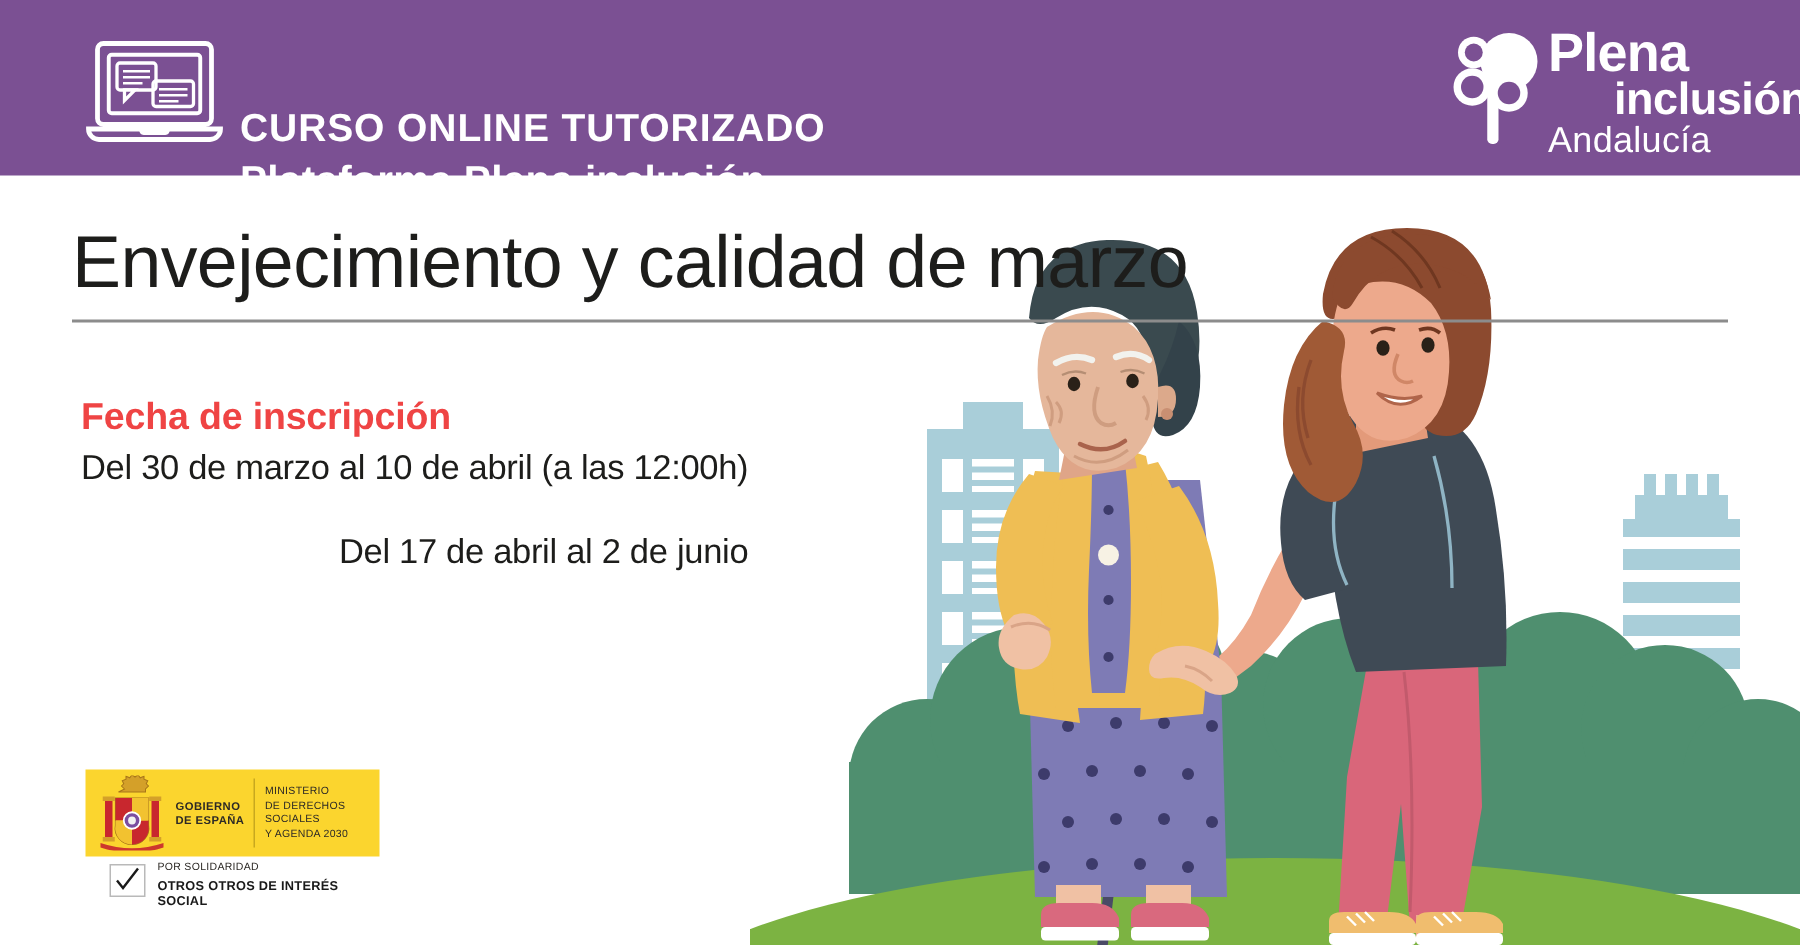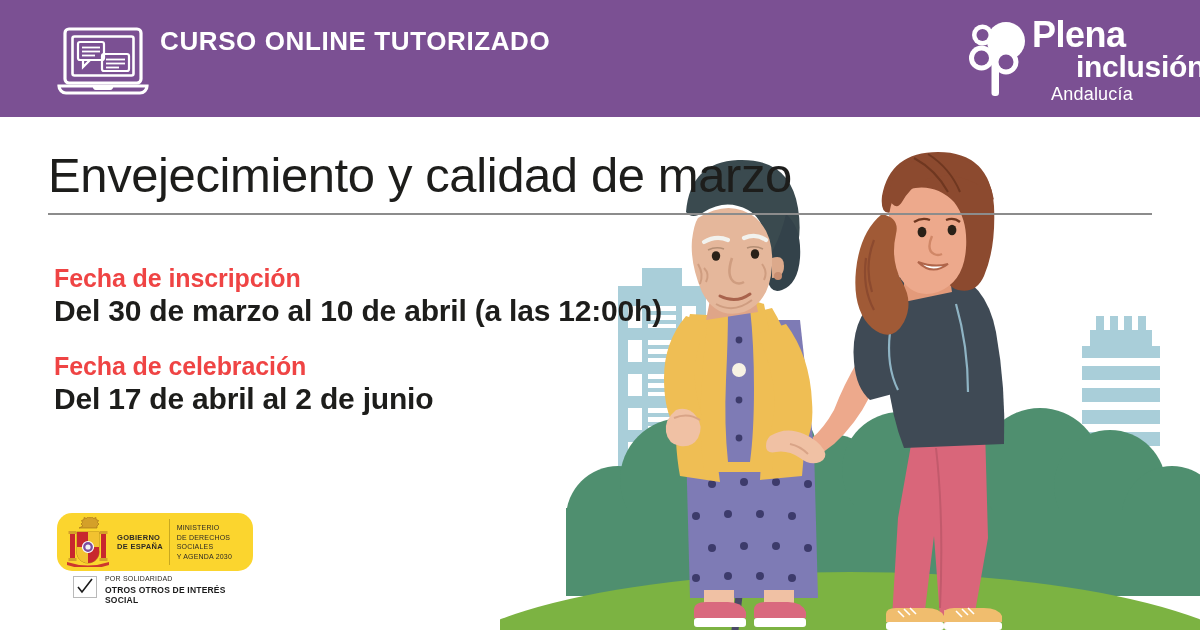--- a/index.html
+++ b/index.html
@@ -13,67 +13,67 @@
 
   
   .header{
     position:absolute;left:0;top:0;width:1200px;height:117px;
     background:#7b5093;
   }
   .laptop-icon{position:absolute;left:57px;top:26px;width:92px;height:72px;}
   .header-text{position:absolute;left:160px;top:26px;}
   .header-line1{
     color:#ffffff;font-size:26px;font-weight:bold;letter-spacing:.6px;
-    line-height:30px;white-space:nowrap;
+    line-height:30px;white-space:nowrap;margin-top:44px;
   }
   .header-line2{
     color:#ffffff;font-size:27px;font-weight:bold;letter-spacing:.2px;
     line-height:32px;white-space:nowrap;margin-top:4px;
   }
   .brand{position:absolute;right:54px;top:18px;width:180px;height:86px;}
   .brand-mark{position:absolute;left:0;top:2px;width:62px;height:76px;}
   .brand-words{position:absolute;left:66px;top:0;width:120px;text-align:left;}
   .brand-plena{
     color:#ffffff;font-size:36px;font-weight:bold;line-height:34px;letter-spacing:-.5px;
   }
   .brand-inclusion{
     color:#fff;font-size:30px;font-weight:bold;line-height:30px;letter-spacing:-.3px;margin-left:44px;
   }
   .brand-region{
-    color:#fff;font-size:18px;font-weight:normal;line-height:24px;letter-spacing:.2px;text-align:center;
+    color:#fff;font-size:24px;font-weight:normal;line-height:24px;letter-spacing:.2px;
   }
 
   
   .title{
     position:absolute;left:48px;top:147px;
     font-size:49px;color:#1d1d1b;font-weight:normal;letter-spacing:-.4px;
     white-space:nowrap;z-index:6;
   }
   .rule{
     position:absolute;left:48px;top:213px;width:1104px;height:2px;
     background:#8c8c8c;z-index:6;
   }
 
   
   .dates{position:absolute;left:54px;top:262px;z-index:6;}
   .d-head{
     color:#ef4444;font-size:25px;font-weight:bold;line-height:32px;
     letter-spacing:-.1px;white-space:nowrap;
   }
   .d-body{
-    color:#1d1d1b;font-size:30px;font-weight:bold;line-height:34px;
-    letter-spacing:-.2px;white-space:nowrap;
+    color:#1d1d1b;font-size:23px;font-weight:normal;line-height:34px;
+    letter-spacing:-.2px;white-space:nowrap;text-align:right;
   }
   .d-gap{height:22px;}
 
   
   .gov{position:absolute;left:57px;top:513px;width:196px;z-index:6;}
   .gov-bar{
     position:relative;width:196px;height:58px;background:#fbd52e;
-    display:flex;align-items:center;border-radius:15px;
+    display:flex;align-items:center;
   }
   .gov-shield{width:46px;height:50px;margin-left:8px;flex:0 0 auto;}
   .gov-t1{
     margin-left:6px;color:#2d2a26;font-size:7.5px;font-weight:bold;
     line-height:9.5px;letter-spacing:.3px;width:60px;
   }
   .gov-div{
     width:1px;height:46px;background:#c8a81f;margin-left:2px;flex:0 0 auto;
   }
   .gov-t2{
@@ -125,20 +125,21 @@
         <line x1="49" y1="37.5" x2="68" y2="37.5" stroke="#ffffff" stroke-width="1.8"></line>
         <line x1="49" y1="41.5" x2="62" y2="41.5" stroke="#ffffff" stroke-width="1.8"></line>
 
         <path d="M2 60 h88 a0 0 0 0 1 0 0 a7 7 0 0 1 -7 7 h-74 a7 7 0 0 1 -7 -7 z" fill="none" stroke="#ffffff" stroke-width="3.2"></path>
         <path d="M36 60 h20 a3 3 0 0 1 -3 4 h-14 a3 3 0 0 1 -3 -4 z" fill="#ffffff"></path>
       </svg>
     </div>
 
     <div class="header-text">
       <div class="header-line1">CURSO ONLINE TUTORIZADO</div>
+      <div class="header-line2">Plataforma Plena inclusión</div>
     </div>
 
     <div class="brand">
       <div class="brand-mark">
         <svg width="62" height="76" viewBox="0 0 62 76">
           <g fill="#ffffff">
             <circle cx="40" cy="21" r="19"></circle>
             <circle cx="16.5" cy="15" r="10.5"></circle>
             <circle cx="15.5" cy="38" r="12.5"></circle>
             <circle cx="40" cy="42" r="12.5"></circle>
@@ -159,21 +160,20 @@
     </div>
   </div>
 
   <div class="title">Envejecimiento y calidad de marzo</div>
   <div class="rule"></div>
 
   <div class="dates">
     <div class="d-head">Fecha de inscripción</div>
     <div class="d-body">Del 30 de marzo al 10 de abril (a las 12:00h)</div>
     <div class="d-gap"></div>
-    <div class="d-head">Fecha de celebración</div>
     <div class="d-body">Del 17 de abril al 2 de junio</div>
   </div>
 
   <div class="gov">
     <div class="gov-bar">
       <div class="gov-shield">
         <svg width="46" height="50" viewBox="0 0 46 50">
 
           <path d="M14 11 h18 v-2 l2-2 -1.5-1.5 1-2 -2.5-1 0-2 -2.5 1 -1.5-2 -2 1.5 -2-1.5 -1.5 2 -2.5-1 0 2 -2.5 1 1 2 -1.5 1.5 2 2 z" fill="#d4a029" stroke="#a8761a" stroke-width=".7"></path>
 

